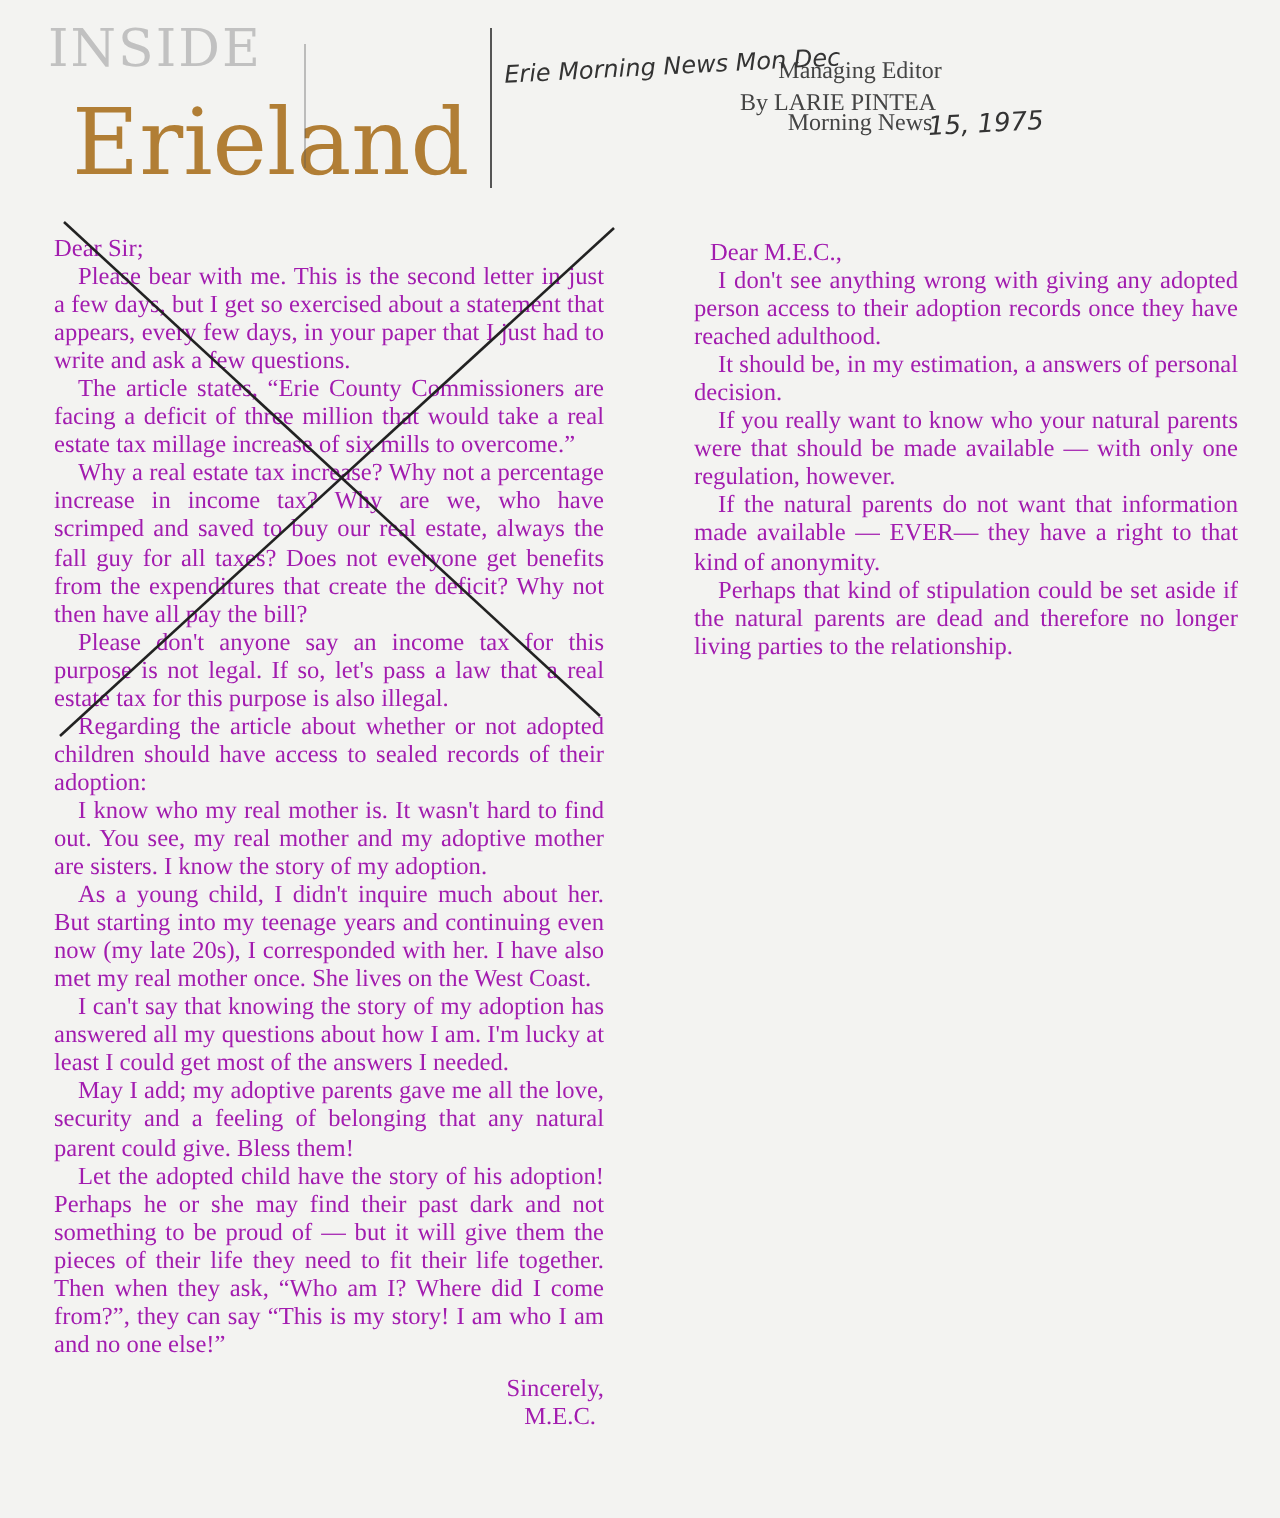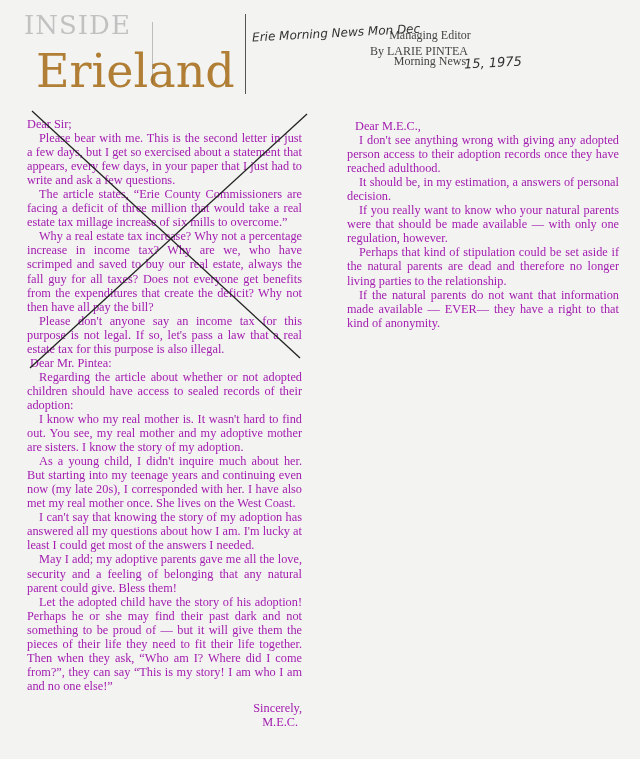--- a/index.html
+++ b/index.html
@@ -53,36 +53,35 @@
 
 <div class="handwriting" style="left:252px; top:26px;">Erie Morning News   Mon Dec</div>
 <div class="handwriting" style="left:464px; top:55px; font-size:13px;">15, 1975</div>
 
 <div class="col" style="left:27px; top:117px; width:275px;">
   <p class="salute">Dear Sir;</p>
   <p>Please bear with me. This is the second letter in just a few days, but I get so exercised about a statement that appears, every few days, in your paper that I just had to write and ask a few questions.</p>
   <p>The article states, “Erie County Commissioners are facing a deficit of three million that would take a real estate tax millage increase of six mills to overcome.”</p>
   <p>Why a real estate tax increase? Why not a percentage increase in income tax? Why are we, who have scrimped and saved to buy our real estate, always the fall guy for all taxes? Does not everyone get benefits from the expenditures that create the deficit? Why not then have all pay the bill?</p>
   <p>Please don't anyone say an income tax for this purpose is not legal. If so, let's pass a law that a real estate tax for this purpose is also illegal.</p>
-  <p class="salute" style="margin-left:3px;">Dear Mr. Pintea:</p>
   <p>Regarding the article about whether or not adopted children should have access to sealed records of their adoption:</p>
   <p>I know who my real mother is. It wasn't hard to find out. You see, my real mother and my adoptive mother are sisters. I know the story of my adoption.</p>
   <p>As a young child, I didn't inquire much about her. But starting into my teenage years and continuing even now (my late 20s), I corresponded with her. I have also met my real mother once. She lives on the West Coast.</p>
   <p>I can't say that knowing the story of my adoption has answered all my questions about how I am. I'm lucky at least I could get most of the answers I needed.</p>
   <p>May I add; my adoptive parents gave me all the love, security and a feeling of belonging that any natural parent could give. Bless them!</p>
   <p>Let the adopted child have the story of his adoption! Perhaps he or she may find their past dark and not something to be proud of — but it will give them the pieces of their life they need to fit their life together. Then when they ask, “Who am I? Where did I come from?”, they can say “This is my story! I am who I am and no one else!”</p>
   <p class="sign" style="margin-top:8px;">Sincerely,</p>
   <p class="sign" style="padding-right:4px;">M.E.C.</p>
 </div>
 
 <div class="col" style="left:347px; top:119px; width:272px;">
   <p class="salute" style="margin-left:8px;">Dear M.E.C.,</p>
   <p>I don't see anything wrong with giving any adopted person access to their adoption records once they have reached adulthood.</p>
   <p>It should be, in my estimation, a answers of personal decision.</p>
   <p>If you really want to know who your natural parents were that should be made available — with only one regulation, however.</p>
+  <p>If the natural parents do not want that information made available — EVER— they have a right to that kind of anonymity.</p>
   <p>Perhaps that kind of stipulation could be set aside if the natural parents are dead and therefore no longer living parties to the relationship.</p>
-  <p>If the natural parents do not want that information made available — EVER— they have a right to that kind of anonymity.</p>
 </div>
 
 <svg class="cross" viewBox="0 0 640 759">
   <line x1="32" y1="111" x2="300" y2="358" stroke="#222" stroke-width="1.3"></line>
   <line x1="307" y1="114" x2="30" y2="368" stroke="#222" stroke-width="1.3"></line>
 </svg>
 
 </body></html>

